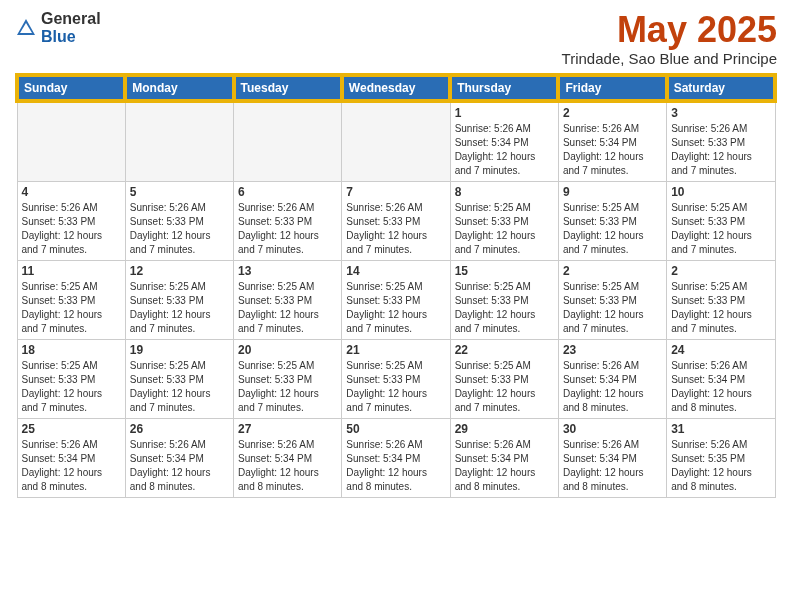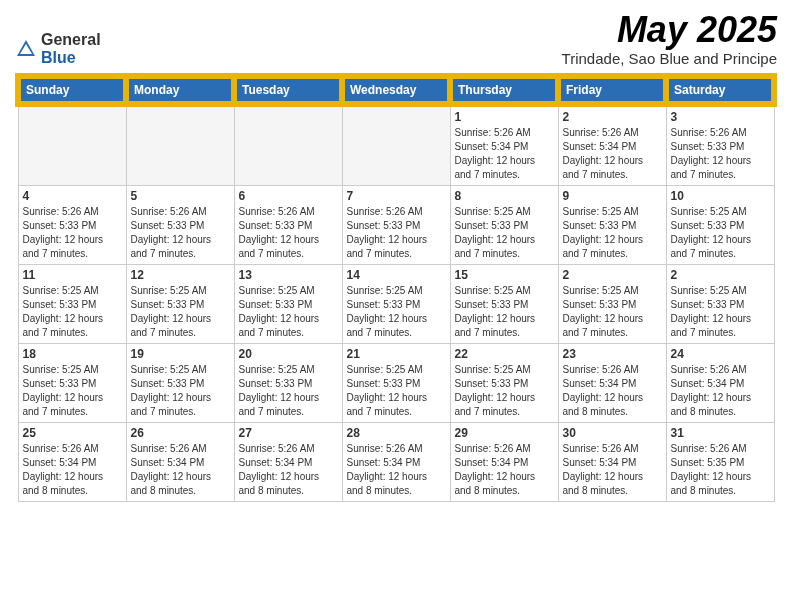--- a/index.html
+++ b/index.html
@@ -11,21 +11,21 @@
       overflow: hidden;
     }
     .page {
       width: 792px;
       height: 612px;
       padding: 10px 15px;
     }
     .header {
       display: flex;
       justify-content: space-between;
-      align-items: flex-end;
+      align-items: flex-start;
       margin-bottom: 6px;
     }
     .logo {
       display: flex;
       align-items: center;
       gap: 4px;
     }
     .logo-text {
       display: flex;
       flex-direction: column;
@@ -44,42 +44,41 @@
     .logo-icon {
       width: 22px;
       height: 22px;
     }
     .title-section {
       text-align: right;
     }
     .main-title {
       font-size: 36px;
       font-weight: bold;
-      color: #000000;
+      color: #c2410c;
       line-height: 1.1;
-      font-style: italic;
     }
     .subtitle {
       font-size: 15px;
       color: #333;
       font-weight: normal;
     }
     .calendar {
       width: 100%;
       border-collapse: collapse;
       table-layout: fixed;
     }
     .calendar th {
       background-color: #2a6db5;
       color: #fff;
       text-align: left;
       padding: 4px 5px;
       font-size: 12px;
       font-weight: bold;
-      border: 6px solid #eab308;
+      border: 4px solid #eab308;
     }
     .calendar td {
       border: 1px solid #ccc;
       vertical-align: top;
       padding: 3px 4px;
       font-size: 9.5px;
       color: #333;
       height: 78px;
       background: #fff;
     }
@@ -247,21 +246,21 @@
           </td>
           <td>
             <div class="day-number">26</div>
             <div class="day-info">Sunrise: 5:26 AM<br>Sunset: 5:34 PM<br>Daylight: 12 hours and 8 minutes.</div>
           </td>
           <td>
             <div class="day-number">27</div>
             <div class="day-info">Sunrise: 5:26 AM<br>Sunset: 5:34 PM<br>Daylight: 12 hours and 8 minutes.</div>
           </td>
           <td>
-            <div class="day-number">28</div>
+            <div class="day-number">50</div>
             <div class="day-info">Sunrise: 5:26 AM<br>Sunset: 5:34 PM<br>Daylight: 12 hours and 8 minutes.</div>
           </td>
           <td>
             <div class="day-number">29</div>
             <div class="day-info">Sunrise: 5:26 AM<br>Sunset: 5:34 PM<br>Daylight: 12 hours and 8 minutes.</div>
           </td>
           <td>
             <div class="day-number">30</div>
             <div class="day-info">Sunrise: 5:26 AM<br>Sunset: 5:34 PM<br>Daylight: 12 hours and 8 minutes.</div>
           </td>

